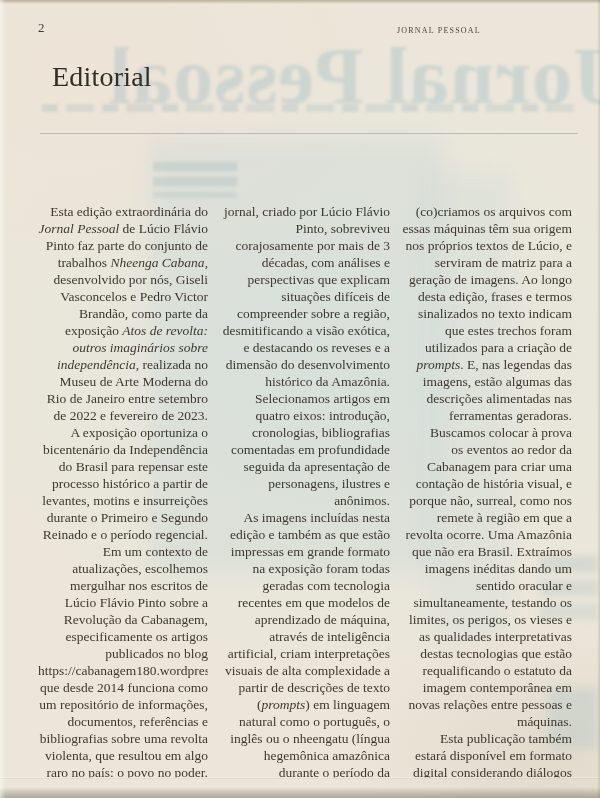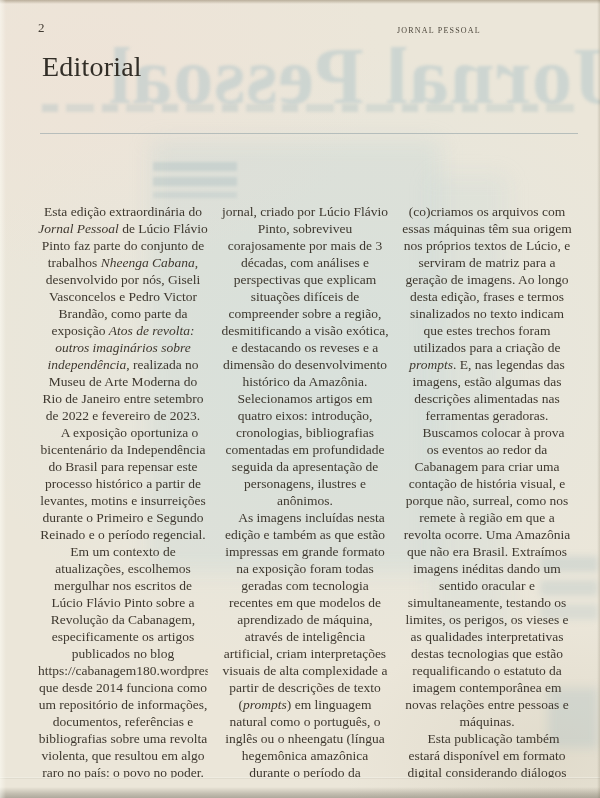--- a/index.html
+++ b/index.html
@@ -91,21 +91,21 @@
     position:absolute;top:46px;left:37px;
     font-size:28px;color:#322e27;letter-spacing:.2px;
   }
   .columns{
     position:absolute;top:203px;left:38px;width:534px;height:575px;
     display:flex;gap:12px;
   }
   .col{
     width:170px;height:575px;overflow:hidden;
     font-size:13.5px;line-height:17px;color:#3e382f;
-    text-align:center;
+    text-align:right;
     hyphens:auto;-webkit-hyphens:auto;
   }
   .col p{margin:0;}
   .col p.indent{text-indent:13px;}
   .col em{font-style:italic;}
 </style>
 </head>
 <body>
 
 <div class="page">
@@ -116,21 +116,21 @@
     <div class="ghost-masthead">Jornal Pessoal</div>
     <div class="ghost-subline"></div>
     <div class="ghost-rule"></div>
     <div class="ghost-caps"></div>
     <div class="ghost-img-c"></div>
     <div class="ghost-img-d"></div>
   </div>
 
   <div class="page-number">2</div>
   <div class="running-head">JORNAL PESSOAL</div>
-  <h1 class="article-title" style="font-weight:normal;margin:5px;">Editorial</h1>
+  <h1 class="article-title" style="font-weight:normal;margin:15px;">Editorial</h1>
 
   <div class="columns">
     <div class="col">
         <p><span>Esta edição extraordinária do </span><em>Jornal Pessoal</em><span> de Lúcio Flávio Pinto faz parte do conjunto de trabalhos </span><em>Nheenga Cabana</em><span>, desenvolvido por nós, Giseli Vasconcelos e Pedro Victor Brandão, como parte da exposição </span><em>Atos de revolta: outros imaginários sobre independência</em><span>, realizada no Museu de Arte Moderna do Rio de Janeiro entre setembro de 2022 e fevereiro de 2023.</span></p>
         <p class="indent"><span>A exposição oportuniza o bicentenário da Independência do Brasil para repensar este processo histórico a partir de levantes, motins e insurreições durante o Primeiro e Segundo Reinado e o período regencial. Em um contexto de atualizações, escolhemos mergulhar nos escritos de Lúcio Flávio Pinto sobre a Revolução da Cabanagem, especificamente os artigos publicados no blog https://cabanagem180.wordpress.com, que desde 2014 funciona como um repositório de informações, documentos, referências e bibliografias sobre uma revolta violenta, que resultou em algo raro no país: o povo no poder. Um arquivo valioso que em parte vemos republicado aqui.</span></p>
       </div>
     <div class="col">
         <p><span>jornal, criado por Lúcio Flávio Pinto, sobreviveu corajosamente por mais de 3 décadas, com análises e perspectivas que explicam situações difíceis de compreender sobre a região, desmitificando a visão exótica, e destacando os reveses e a dimensão do desenvolvimento histórico da Amazônia. Selecionamos artigos em quatro eixos: introdução, cronologias, bibliografias comentadas em profundidade seguida da apresentação de personagens, ilustres e anônimos.</span></p>
         <p class="indent"><span>As imagens incluídas nesta edição e também as que estão impressas em grande formato na exposição foram todas geradas com tecnologia recentes em que modelos de aprendizado de máquina, através de inteligência artificial, criam interpretações visuais de alta complexidade a partir de descrições de texto (</span><em>prompts</em><span>) em linguagem natural como o português, o inglês ou o nheengatu (língua hegemônica amazônica durante o período da Cabanagem). Nós trabalhamos com as ferramentas </span></p>
       </div>

